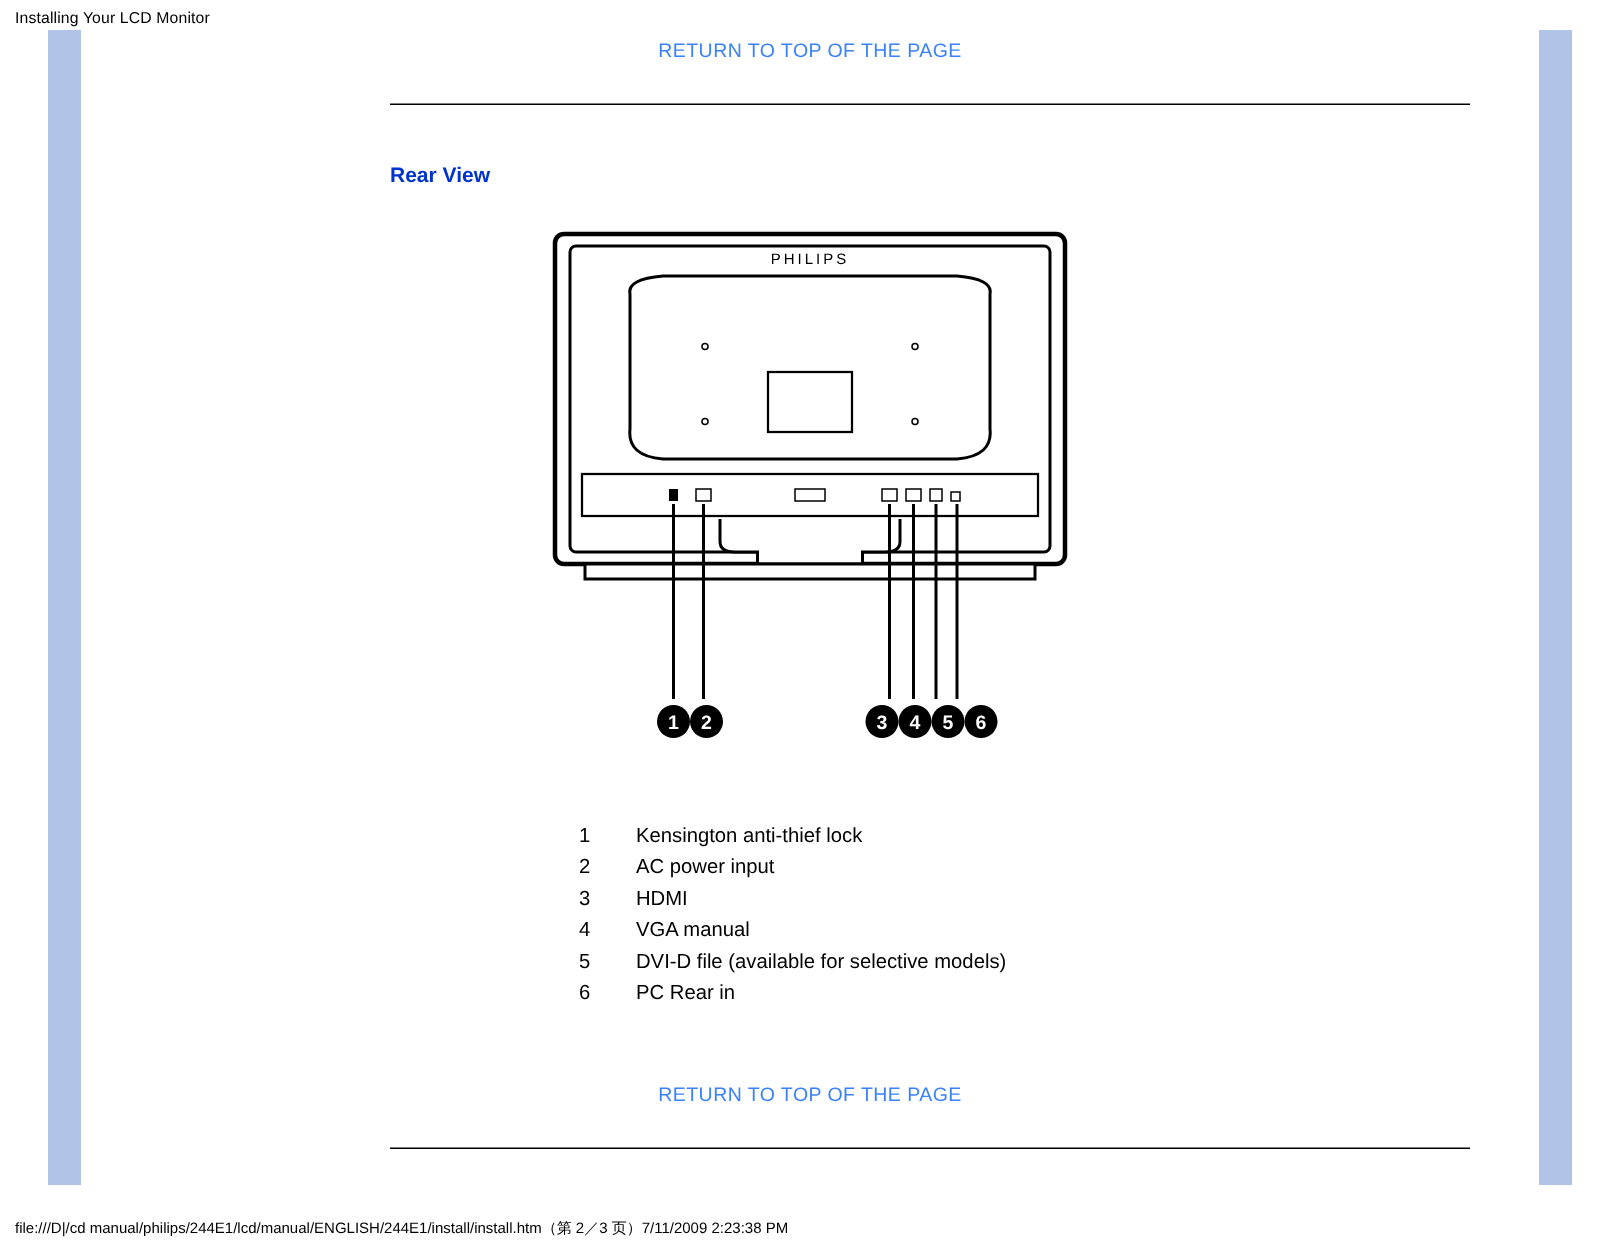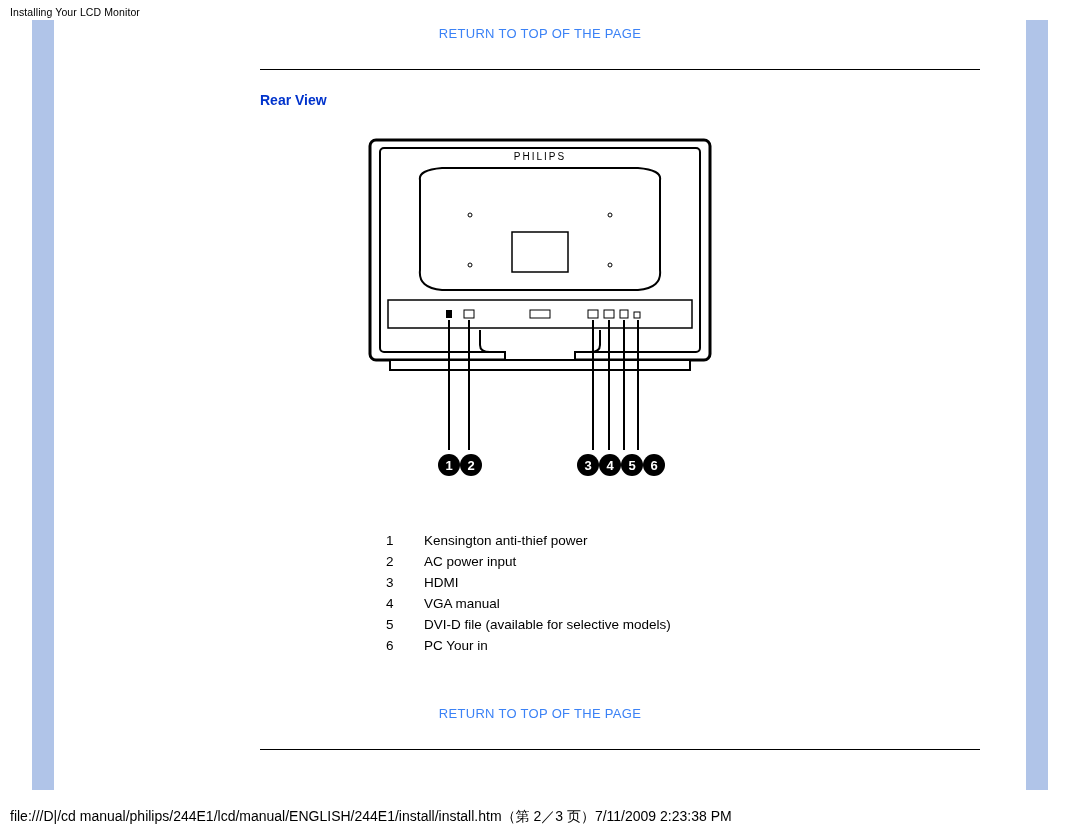--- a/index.html
+++ b/index.html
@@ -84,21 +84,21 @@
   }
   .port-table td.num {
     width: 28px;
     text-align: left;
     padding-left: 6px;
   }
   .footer-path {
     position: absolute;
     left: 10px;
     bottom: 8px;
-    font-size: 14px;
+    font-size: 10px;
     color: #000;
   }
 </style>
 </head>
 <body>
 
 <div class="corner-title">Installing Your LCD Monitor</div>
 
 <div class="left-band"></div>
 <div class="right-band"></div>
@@ -107,21 +107,21 @@
 
   <div style="height:6px"></div>
   <a class="return-link">RETURN TO TOP OF THE PAGE</a>
 
   <div style="height:28px"></div>
   <div style="margin-left:200px;">
     <hr class="rule">
   </div>
 
   <div style="height:22px"></div>
-  <div class="section-title" style="margin-left:200px;">Rear View</div>
+  <div class="section-title" style="margin-left:200px;margin-top:16px;">Rear View</div>
 
   <div class="diagram-wrap">
     <svg class="diagram" width="420" height="390" viewBox="0 0 420 390">
 
       <rect x="40" y="20" width="340" height="220" rx="6" ry="6" fill="#fff" stroke="#000" stroke-width="3"></rect>
 
       <rect x="50" y="28" width="320" height="204" rx="4" ry="4" fill="#fff" stroke="#000" stroke-width="2"></rect>
 
       <text x="210" y="40" text-anchor="middle" font-family="Arial" font-size="10" letter-spacing="2">PHILIPS</text>
 
@@ -171,41 +171,41 @@
         <circle cx="324" cy="345" r="11" fill="#000"></circle>
         <text x="324" y="350" text-anchor="middle">6</text>
       </g>
     </svg>
   </div>
 
   <table class="port-table" style="margin-left:320px;">
     <tbody id="ports-body">
         <tr>
           <td class="num">1</td>
-          <td>Kensington anti-thief power</td>
+          <td>Kensington anti-thief lock</td>
         </tr>
         <tr>
           <td class="num">2</td>
           <td>AC power input</td>
         </tr>
         <tr>
           <td class="num">3</td>
           <td>HDMI</td>
         </tr>
         <tr>
           <td class="num">4</td>
           <td>VGA manual</td>
         </tr>
         <tr>
           <td class="num">5</td>
           <td>DVI-D file (available for selective models)</td>
         </tr>
         <tr>
           <td class="num">6</td>
-          <td>PC Your in</td>
+          <td>PC Rear in</td>
         </tr>
       </tbody>
   </table>
 
   <div style="height:50px"></div>
   <a class="return-link">RETURN TO TOP OF THE PAGE</a>
 
   <div style="height:28px"></div>
   <div style="margin-left:200px;">
     <hr class="rule">

